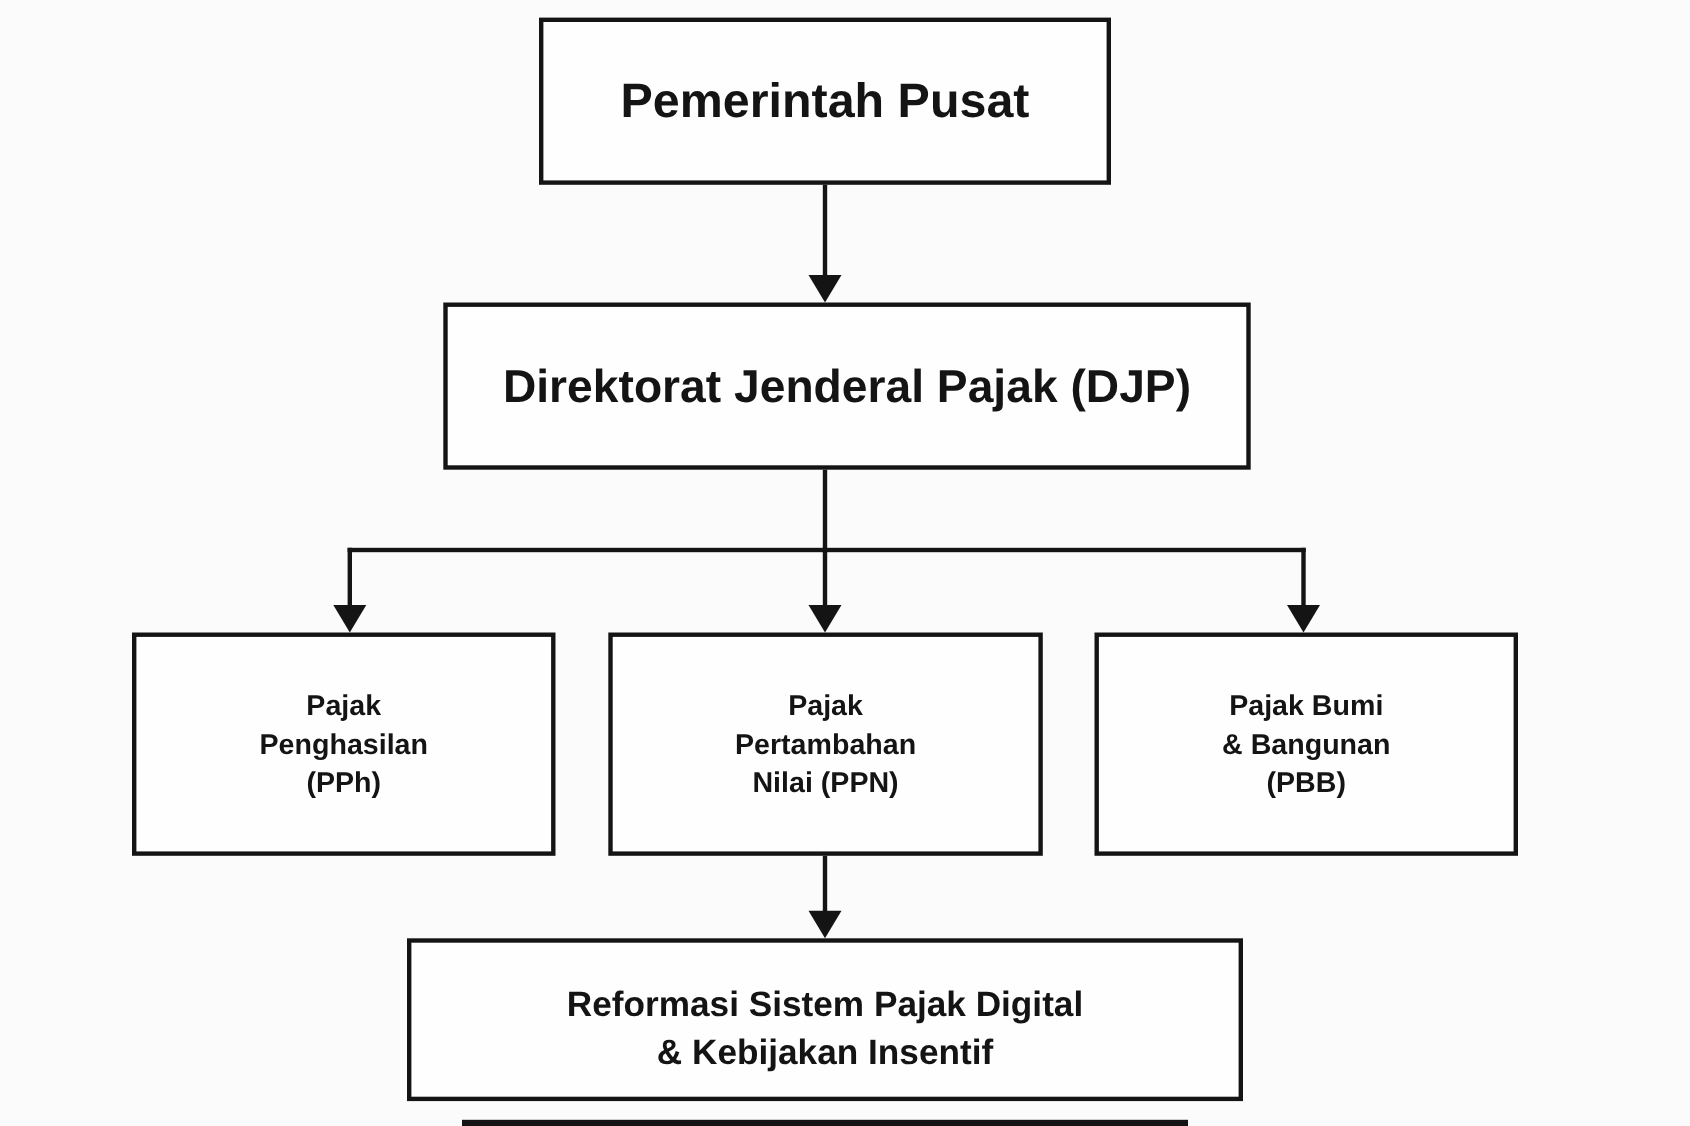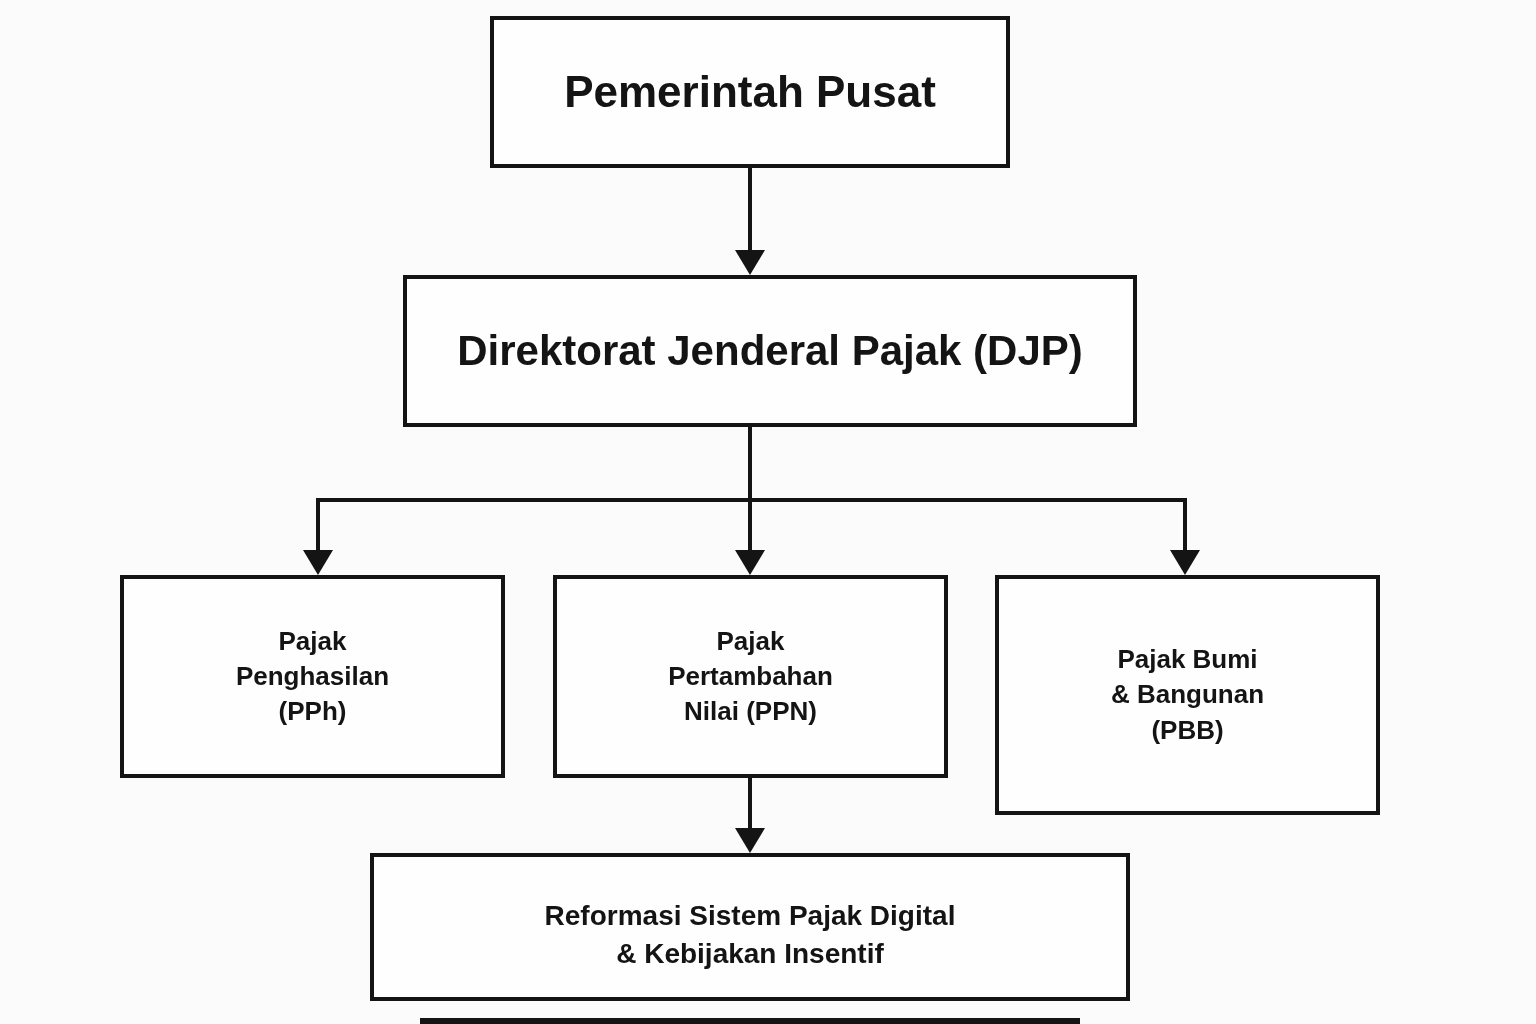--- a/index.html
+++ b/index.html
@@ -45,21 +45,21 @@
   .arrowhead {
     position: absolute;
     width: 0;
     height: 0;
     border-left: 15px solid transparent;
     border-right: 15px solid transparent;
     border-top: 25px solid #141414;
   }
   .fs-44 { font-size: 44px; }
   .fs-42 { font-size: 42px; }
-  .fs-40 { font-size: 28px; margin-top: 16px; }
+  .fs-40 { font-size: 32px; margin-top: 16px; }
   .fs-38 { font-size: 26px; }
 </style>
 </head>
 <body>
 
 <div class="node" style="left:490px; top:16px; width:520px; height:152px;">
   <div class="label fs-44">Pemerintah Pusat</div>
 </div>
 
 <div class="node" style="left:383px; top:275px; width:734px; height:152px;margin-left:20px;">
@@ -71,21 +71,21 @@
 Penghasilan
 (PPh)</div>
 </div>
 
 <div class="node" style="left:553px; top:575px; width:395px; height:203px;">
   <div class="label fs-38">Pajak
 Pertambahan
 Nilai (PPN)</div>
 </div>
 
-<div class="node" style="left:995px; top:575px; width:385px; height:240px;">
+<div class="node" style="left:995px; top:575px; width:385px; height:203px;">
   <div class="label fs-38">Pajak Bumi
 &amp; Bangunan
 (PBB)</div>
 </div>
 
 <div class="node" style="left:370px; top:853px; width:760px; height:148px;">
   <div class="label fs-40">Reformasi Sistem Pajak Digital
 &amp; Kebijakan Insentif</div>
 </div>
 

